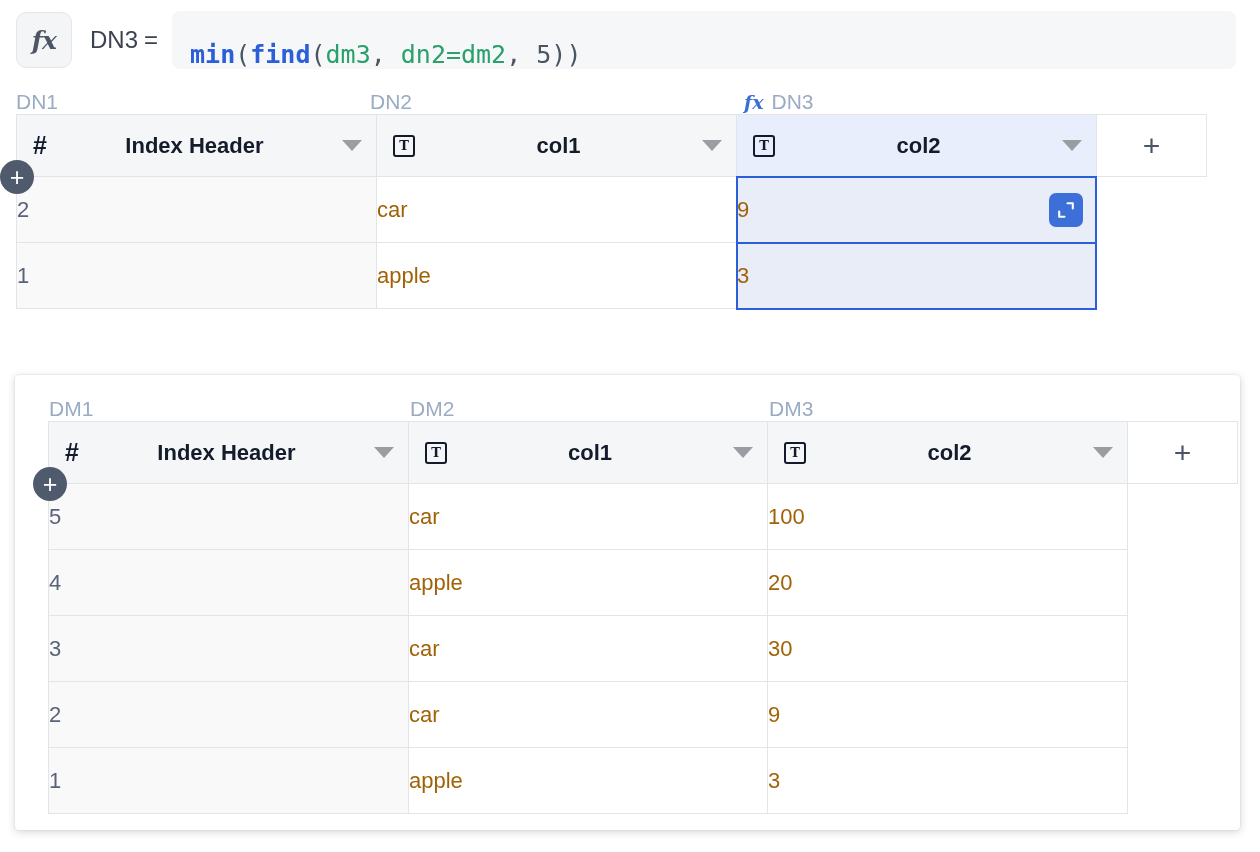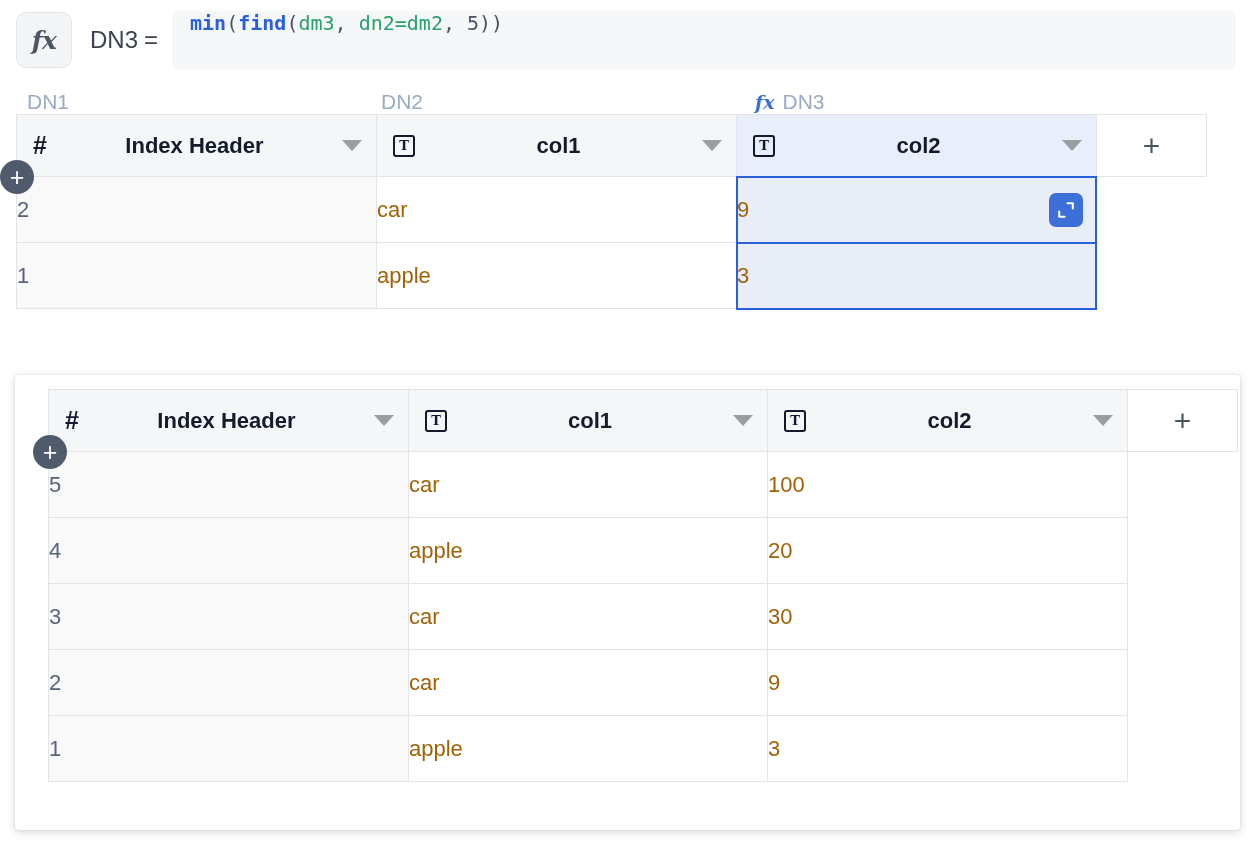--- a/index.html
+++ b/index.html
@@ -53,39 +53,38 @@
     color: #3c4250;
     margin-right: 14px;
     flex: none;
   }
   .formula-input {
     flex: 1 1 auto;
     height: 58px;
     background: #f6f7f8;
     border-radius: 8px;
     display: flex;
-    align-items: flex-start;
+    align-items: flex-end;
     padding: 0 18px;
     font-family: "DejaVu Sans Mono", monospace;
-    font-size: 20px;
+    font-size: 25px;
     color: #4b5462;
     white-space: pre;
     overflow: hidden;
     cursor: text;
   }
   .tok-fn { color: #2b5fd9; font-weight: 700; }
   .tok-ref { color: #2aa06b; }
   .tok-punct { color: #4b5462; }
   .tok-num { color: #4b5462; }
 
   
   .grid-labels {
     position: relative;
     height: 32px;
-    margin-left: 11px;
   }
   .grid-label {
     position: absolute;
     bottom: 0;
     font-size: 21px;
     color: #9aabc4;
     white-space: nowrap;
     display: flex;
     align-items: center;
     gap: 8px;
@@ -332,20 +331,25 @@
 
       <div class="row-add-btn" style="left:-16px; top:46px;">
         <span>+</span>
       </div>
     </div>
   </div>
 
   <div class="card">
     <div id="grid-bottom">
 
+      <div class="grid-labels">
+        <span class="grid-label" style="left:16px;">DM1</span>
+        <span class="grid-label" style="left:377px;">DM2</span>
+        <span class="grid-label" style="left:736px;">DM3</span>
+      </div>
 
       <div style="position:relative;">
         <table class="grid-table" style="margin-left:15px;">
           <colgroup>
             <col style="width:360px">
             <col style="width:359px">
             <col style="width:360px">
             <col style="width:110px">
           </colgroup>
           <thead>

